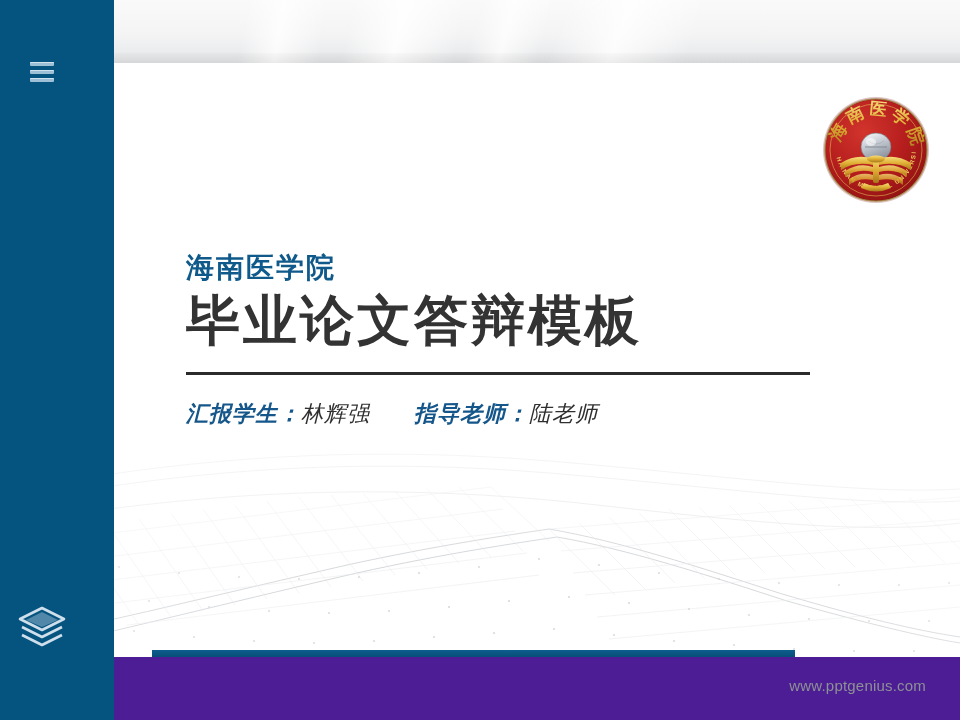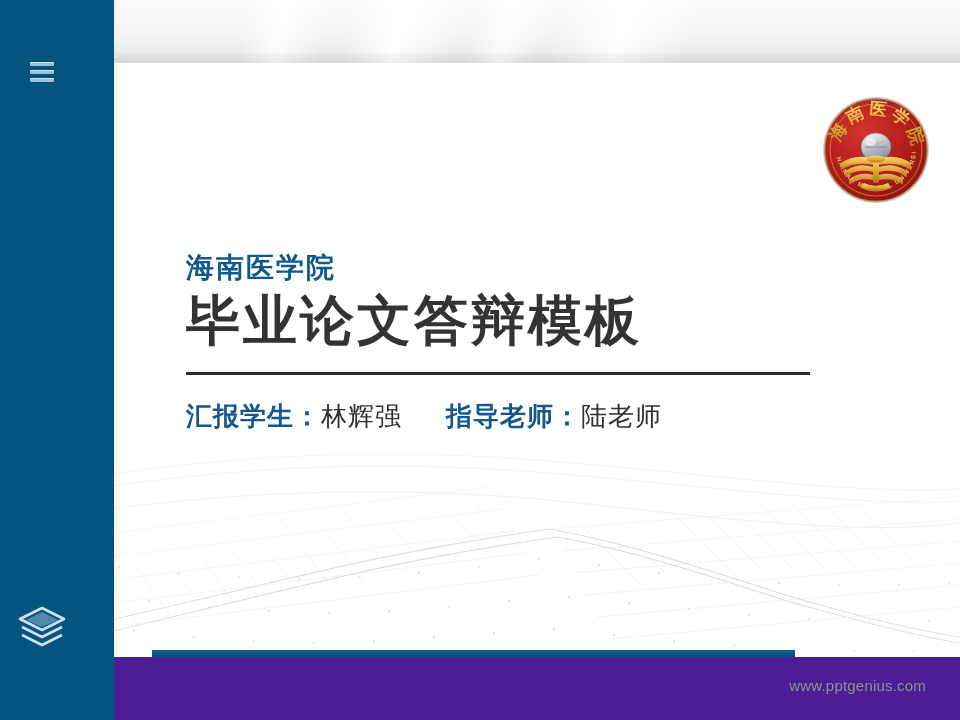--- a/index.html
+++ b/index.html
@@ -171,23 +171,24 @@
     white-space: nowrap;
   }
   #divider {
     width: 624px;
     height: 3px;
     background: #2b2b2b;
     margin: 22px 0 0 0;
   }
   #meta-row {
     margin-top: 26px;
-    font-size: 26px;
+    font-size: 22px;
     line-height: 1.2;
     white-space: nowrap;
+    font-style: italic;
   }
   .meta-label {
     font-weight: bold;
     color: #15578a;
     letter-spacing: 1px;
   }
   .meta-value {
     color: #2f2f2f;
     letter-spacing: 1px;
   }

